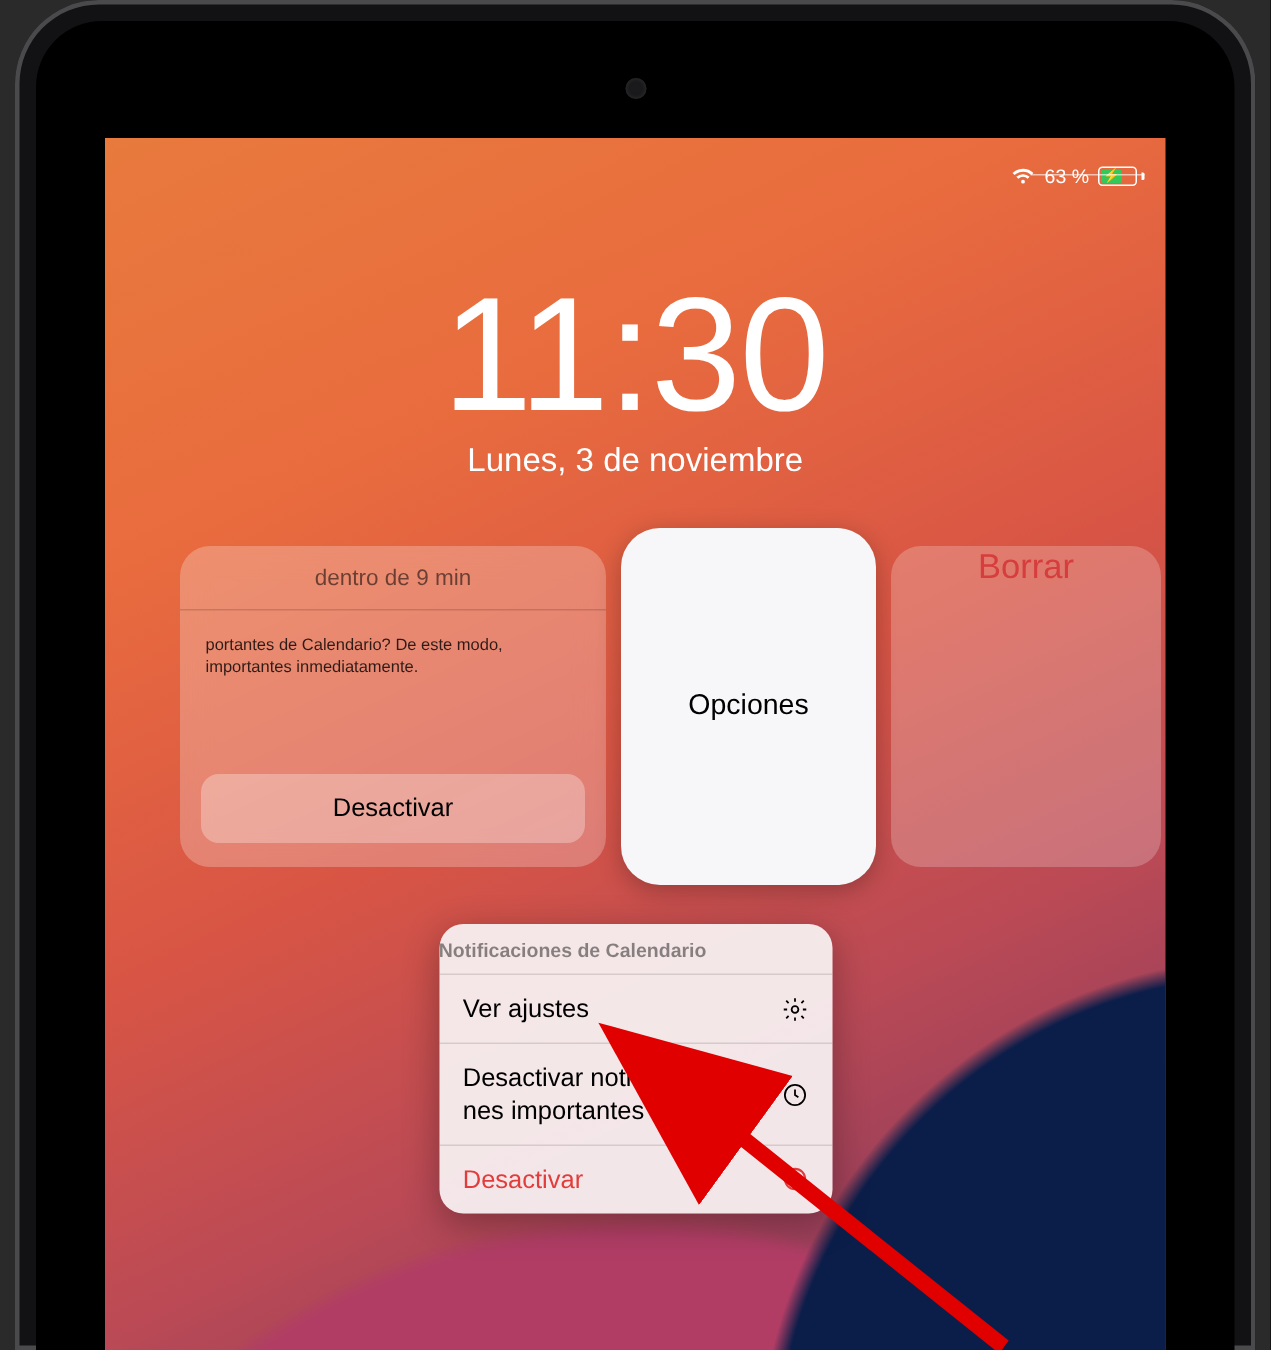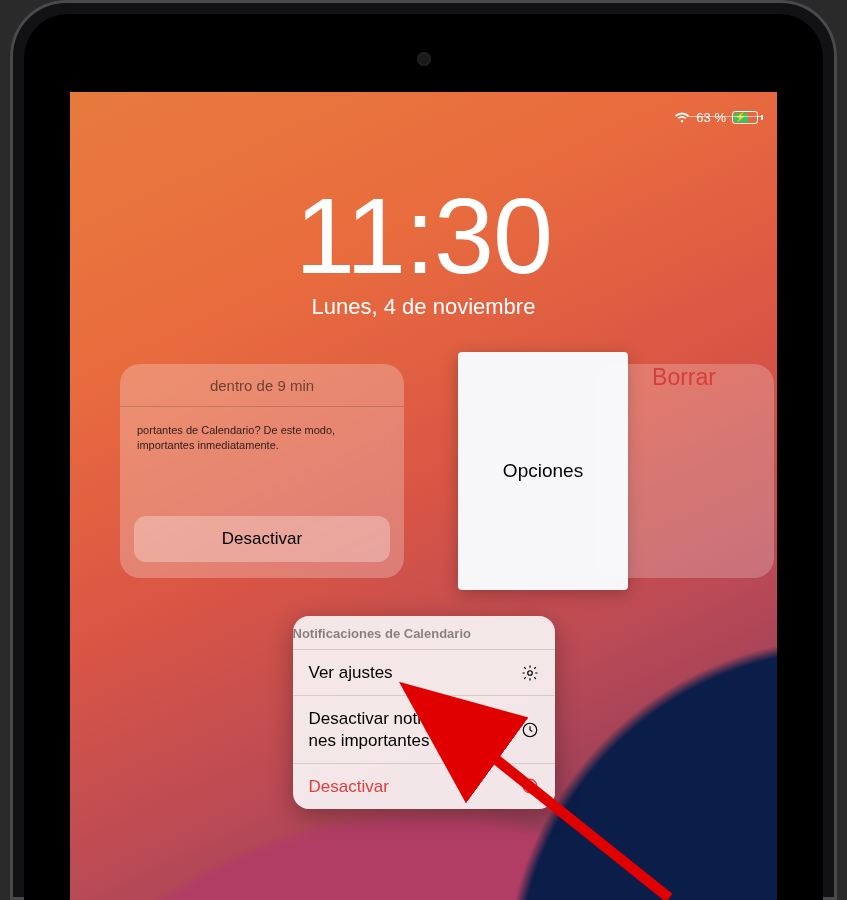--- a/index.html
+++ b/index.html
@@ -65,23 +65,23 @@
   }
   .notif-button {
     position:absolute; left:14px; right:14px; bottom:16px; height:46px;
     background:rgba(255,255,255,0.3); border-radius:12px;
     display:flex; align-items:center; justify-content:center;
     color:#000; font-size:17px;
   }
 
   .options-card {
     position:absolute; left:294px; top:-12px; width:170px; height:238px;
-    background:#f7f7f9; border-radius:4px;
+    background:#f7f7f9; border-radius:26px;
     display:flex; align-items:center; justify-content:center;
-    color:#000; font-size:19px; box-shadow:0 4px 16px rgba(0,0,0,.25);margin-left:44px;
+    color:#000; font-size:19px; box-shadow:0 4px 16px rgba(0,0,0,.25);
   }
 
   .clear-card {
     position:absolute; left:474px; top:0; width:180px; height:214px;
     background:rgba(255,255,255,0.22); border-radius:20px;
     display:flex; align-items:flex-start; justify-content:center;
     color:#d63d3d; font-size:23px;
   }
 
   
@@ -131,21 +131,21 @@
                 <span class="bolt">⚡</span>
               </span>
             </span>
           <span class="battery-tip"></span>
         </span>
       </div>
       <div class="status-underline"></div>
 
       <div class="clock-block">
         <div class="clock-time">11:30</div>
-        <div class="clock-date">Lunes, 4 de noviembre</div>
+        <div class="clock-date">Lunes, 3 de noviembre</div>
       </div>
 
       <div class="notif-row">
 
         <div class="notif-card">
           <div class="notif-header">dentro de 9 min</div>
           <div class="notif-divider"></div>
           <div class="notif-body">portantes de Calendario? De este modo, importantes inmediatamente.</div>
           <div class="notif-button">
             <span>Desactivar</span>

